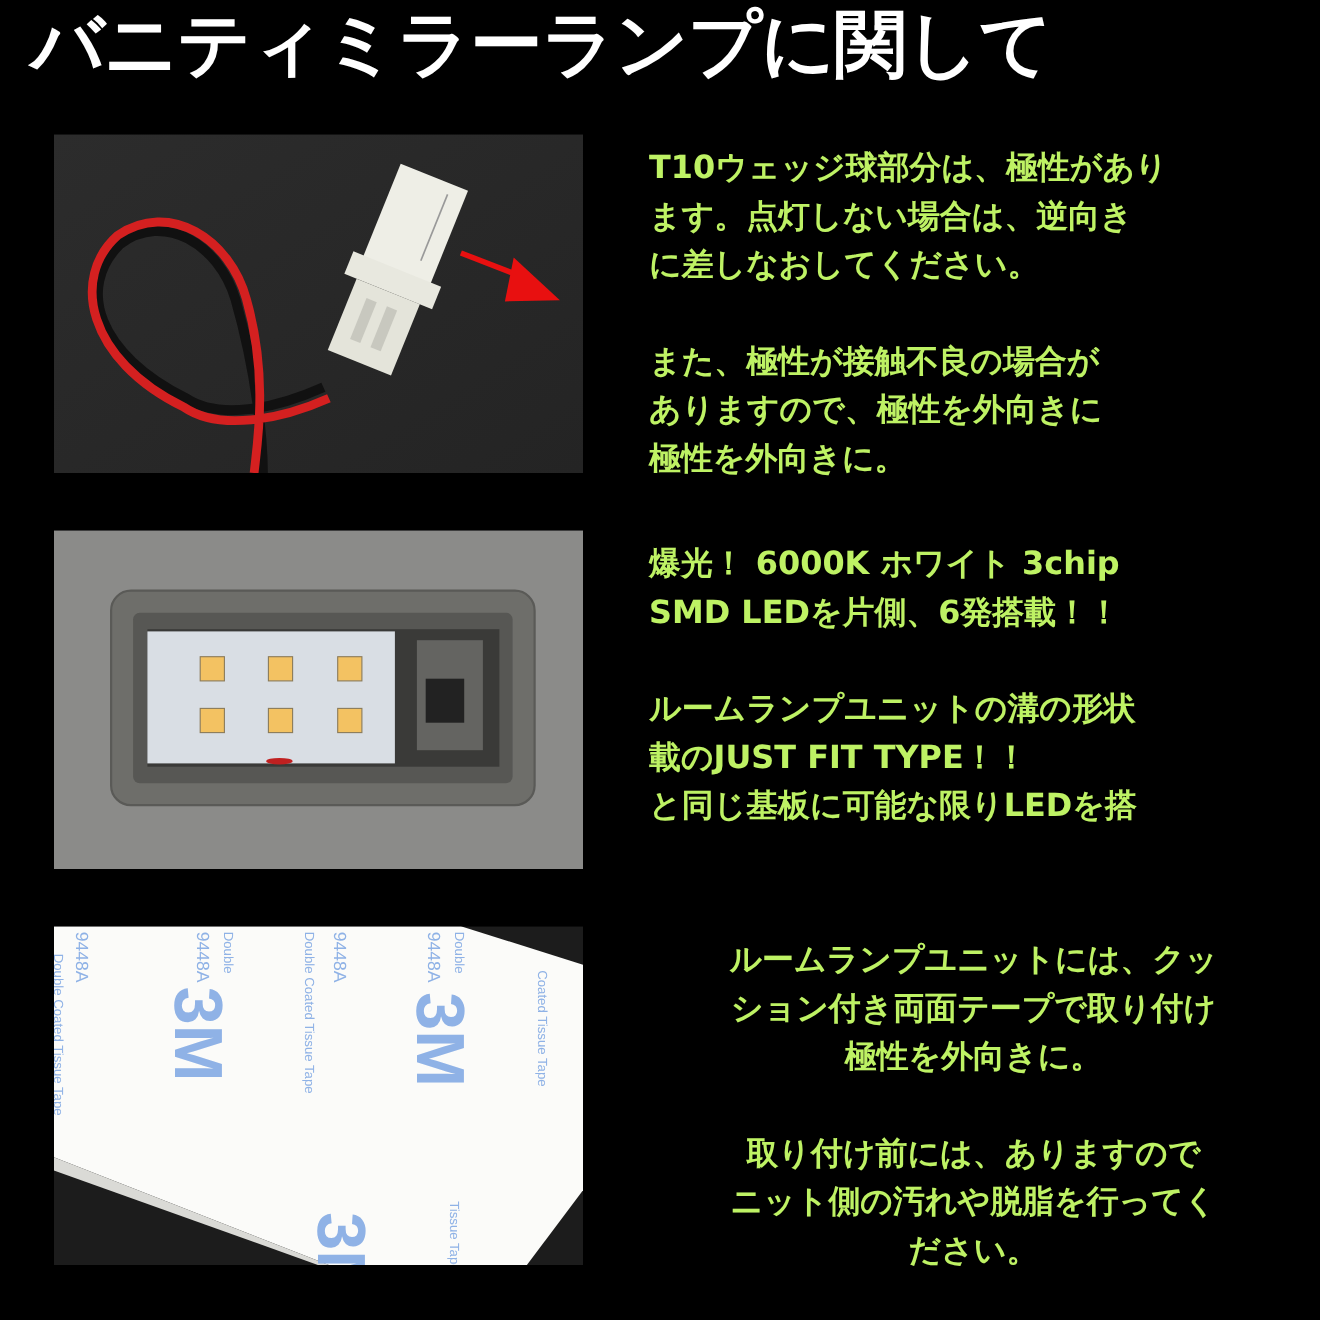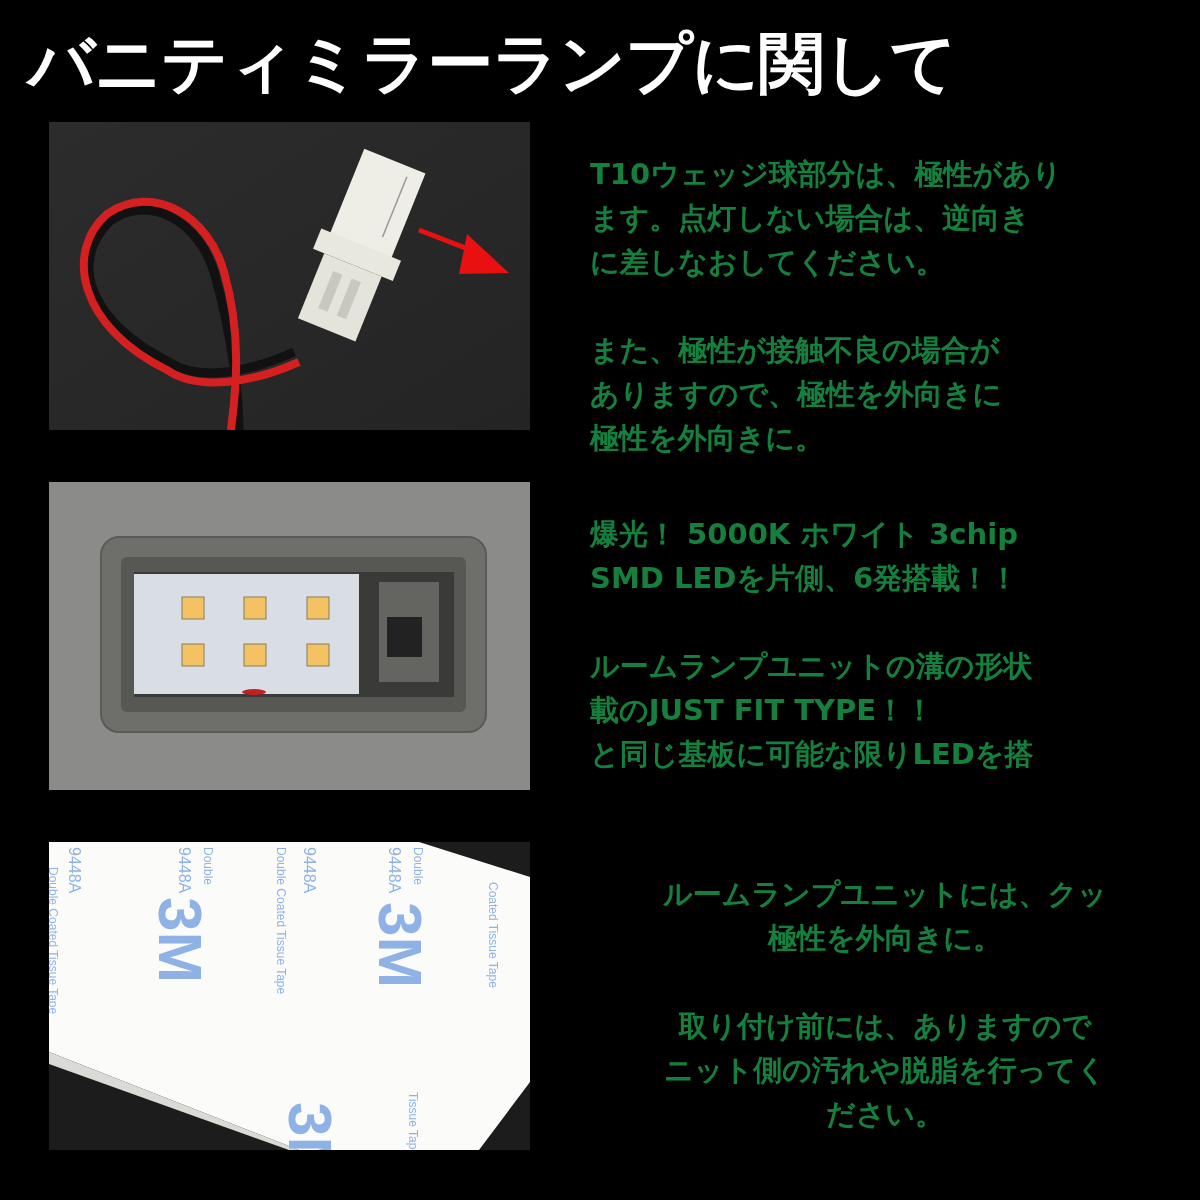--- a/index.html
+++ b/index.html
@@ -1,31 +1,31 @@
 <!DOCTYPE html>
 <html><head>
 <meta charset="utf-8">
 <style>
   html, body { margin: 0; padding: 0; }
   body {
     width: 1200px; height: 1200px; background: #000; position: relative; overflow: hidden;
     font-family: "DejaVu Sans", sans-serif; color: #fff;
   }
   .title {
-    position: absolute; left: 28px; top: 24px; font-size: 66px; font-weight: bold;
+    position: absolute; left: 28px; top: 1px; font-size: 66px; font-weight: bold;
     letter-spacing: -1px; line-height: 80px; white-space: nowrap; color: #fff;
   }
   .photo { position: absolute; left: 49px; width: 481px; height: 308px; overflow: hidden; }
   .photo svg { display: block; width: 100%; height: 100%; }
   #photo1 { top: 122px; }
   #photo2 { top: 482px; }
   #photo3 { top: 842px; }
   .textblock {
     position: absolute; left: 590px; width: 590px; font-size: 29px; font-weight: bold;
-    line-height: 44px; color: #15803d; letter-spacing: 0px; margin-top: 22px;
+    line-height: 44px; color: #bef264; letter-spacing: 0px;
   }
   .textblock p { margin: 0; }
   .textblock .gap { height: 44px; }
   #text1 { top: 130px; }
   #text2 { top: 490px; }
   #text3 { top: 850px; text-align: center; }
 </style>
 </head>
 <body>
 
@@ -108,28 +108,29 @@
   <p>T10ウェッジ球部分は、極性があり</p>
   <p>ます。点灯しない場合は、逆向き</p>
   <p>に差しなおしてください。</p>
   <div class="gap"></div>
   <p>また、極性が接触不良の場合が</p>
   <p>ありますので、極性を外向きに</p>
   <p>極性を外向きに。</p>
 </div>
 
 <div class="textblock" id="text2">
-  <p>爆光！ 5000K ホワイト 3chip</p>
+  <p>爆光！ 6000K ホワイト 3chip</p>
   <p>SMD LEDを片側、6発搭載！！</p>
   <div class="gap"></div>
   <p>ルームランプユニットの溝の形状</p>
   <p>載のJUST FIT TYPE！！</p>
   <p>と同じ基板に可能な限りLEDを搭</p>
 </div>
 
 <div class="textblock" id="text3">
   <p>ルームランプユニットには、クッ</p>
+  <p>ション付き両面テープで取り付け</p>
   <p>極性を外向きに。</p>
   <div class="gap"></div>
   <p>取り付け前には、ありますので</p>
   <p>ニット側の汚れや脱脂を行ってく</p>
   <p>ださい。</p>
 </div>
 
 </body></html>

